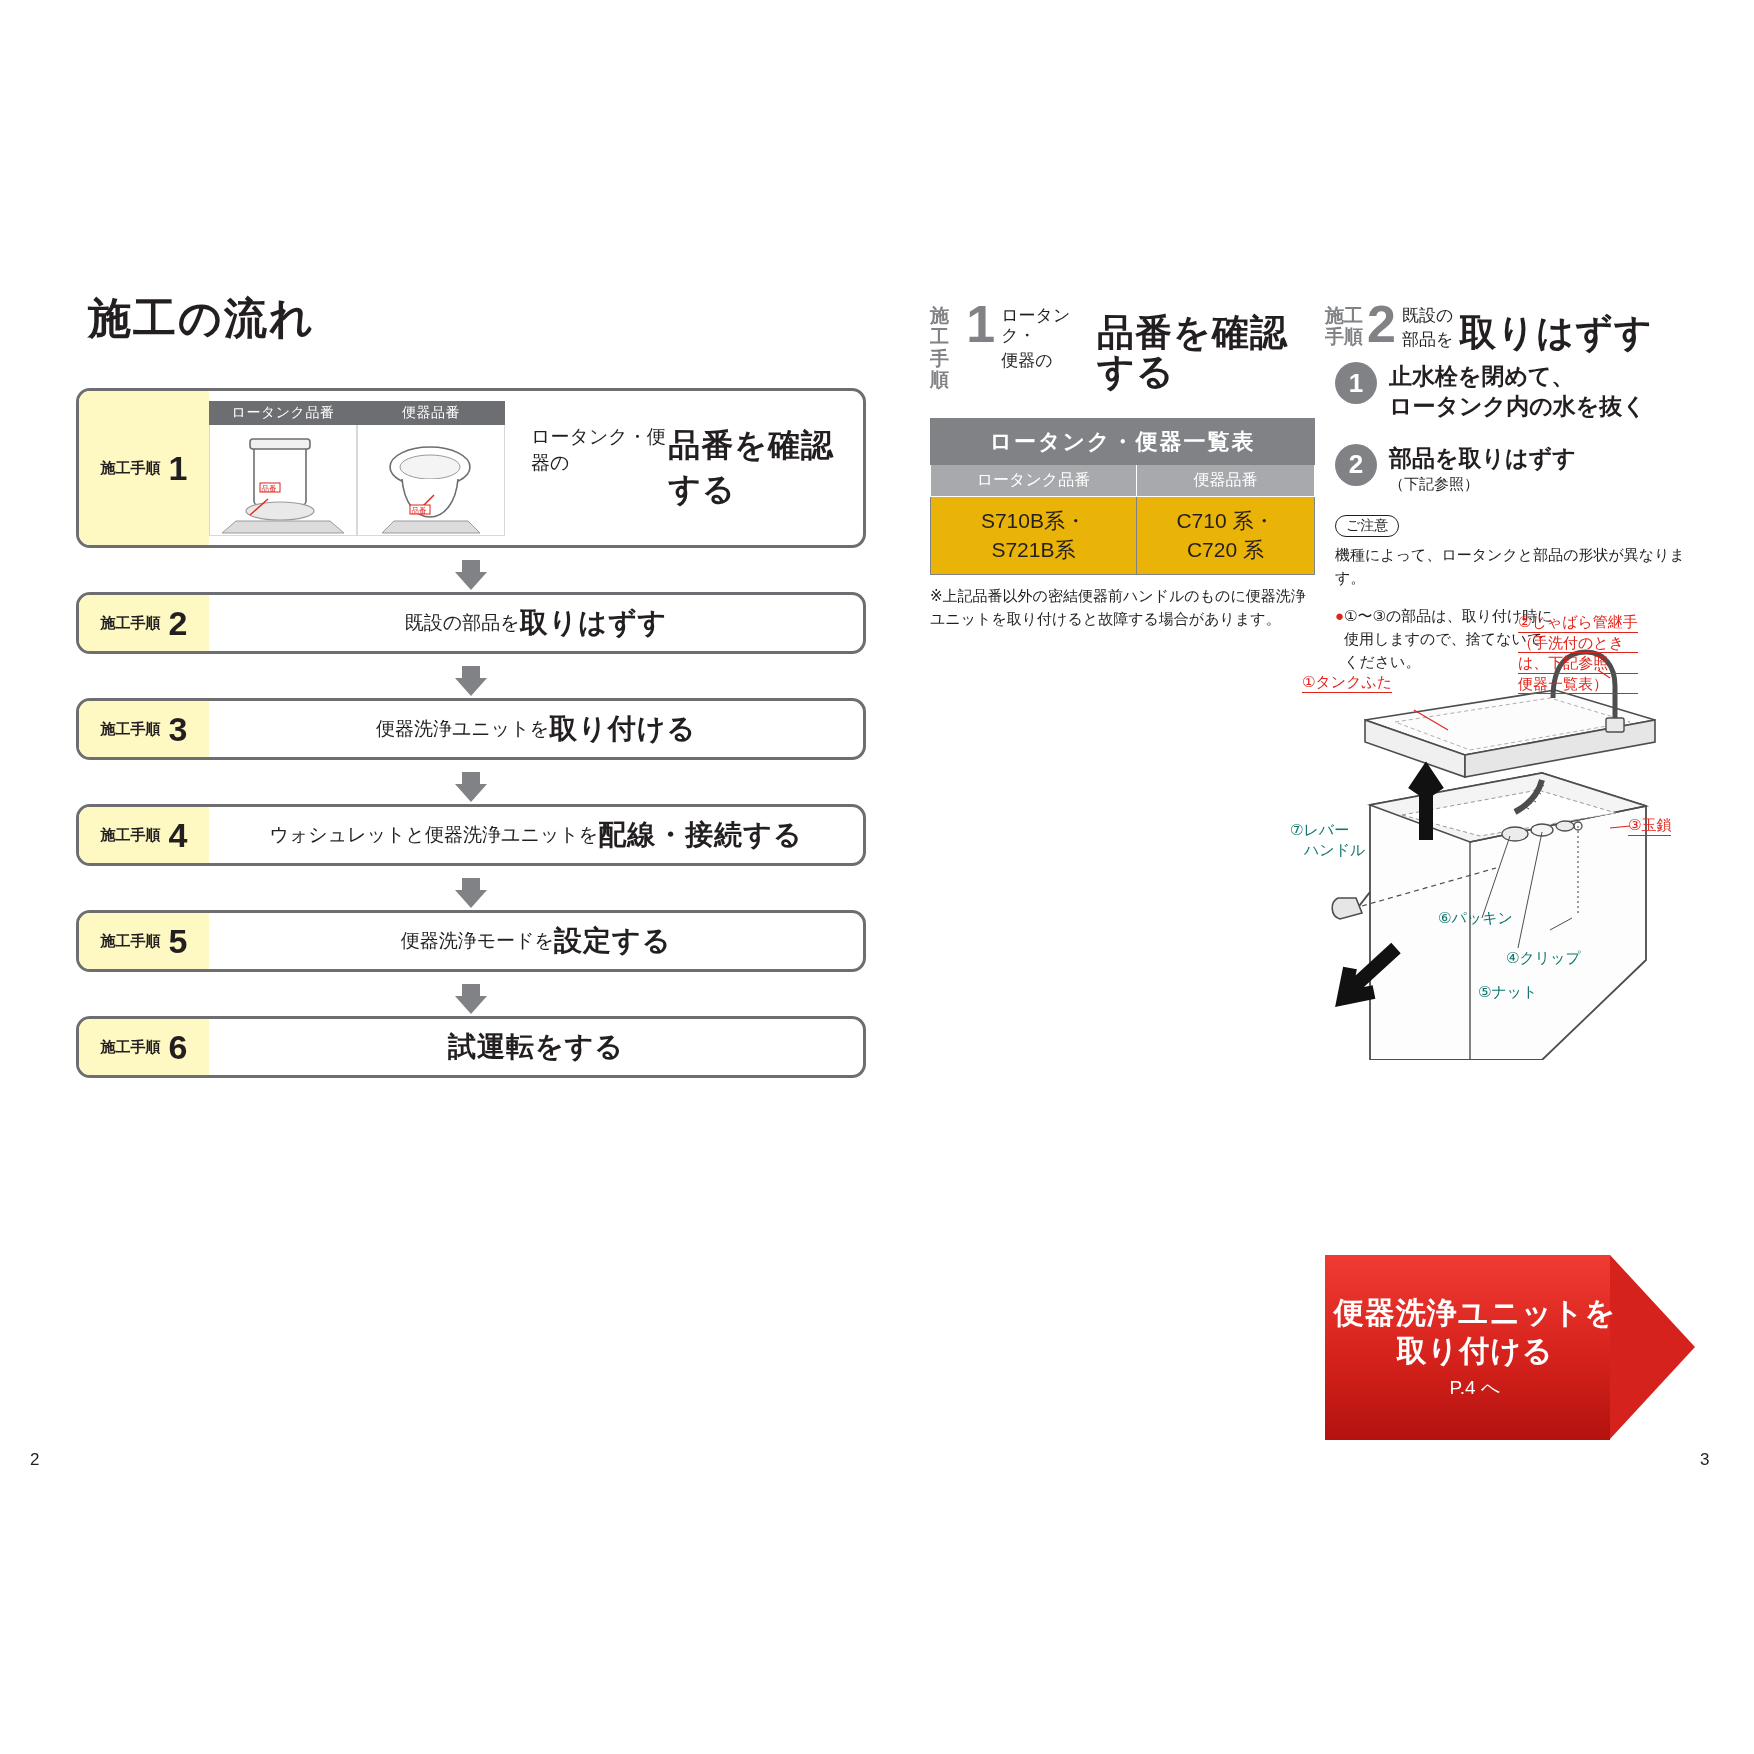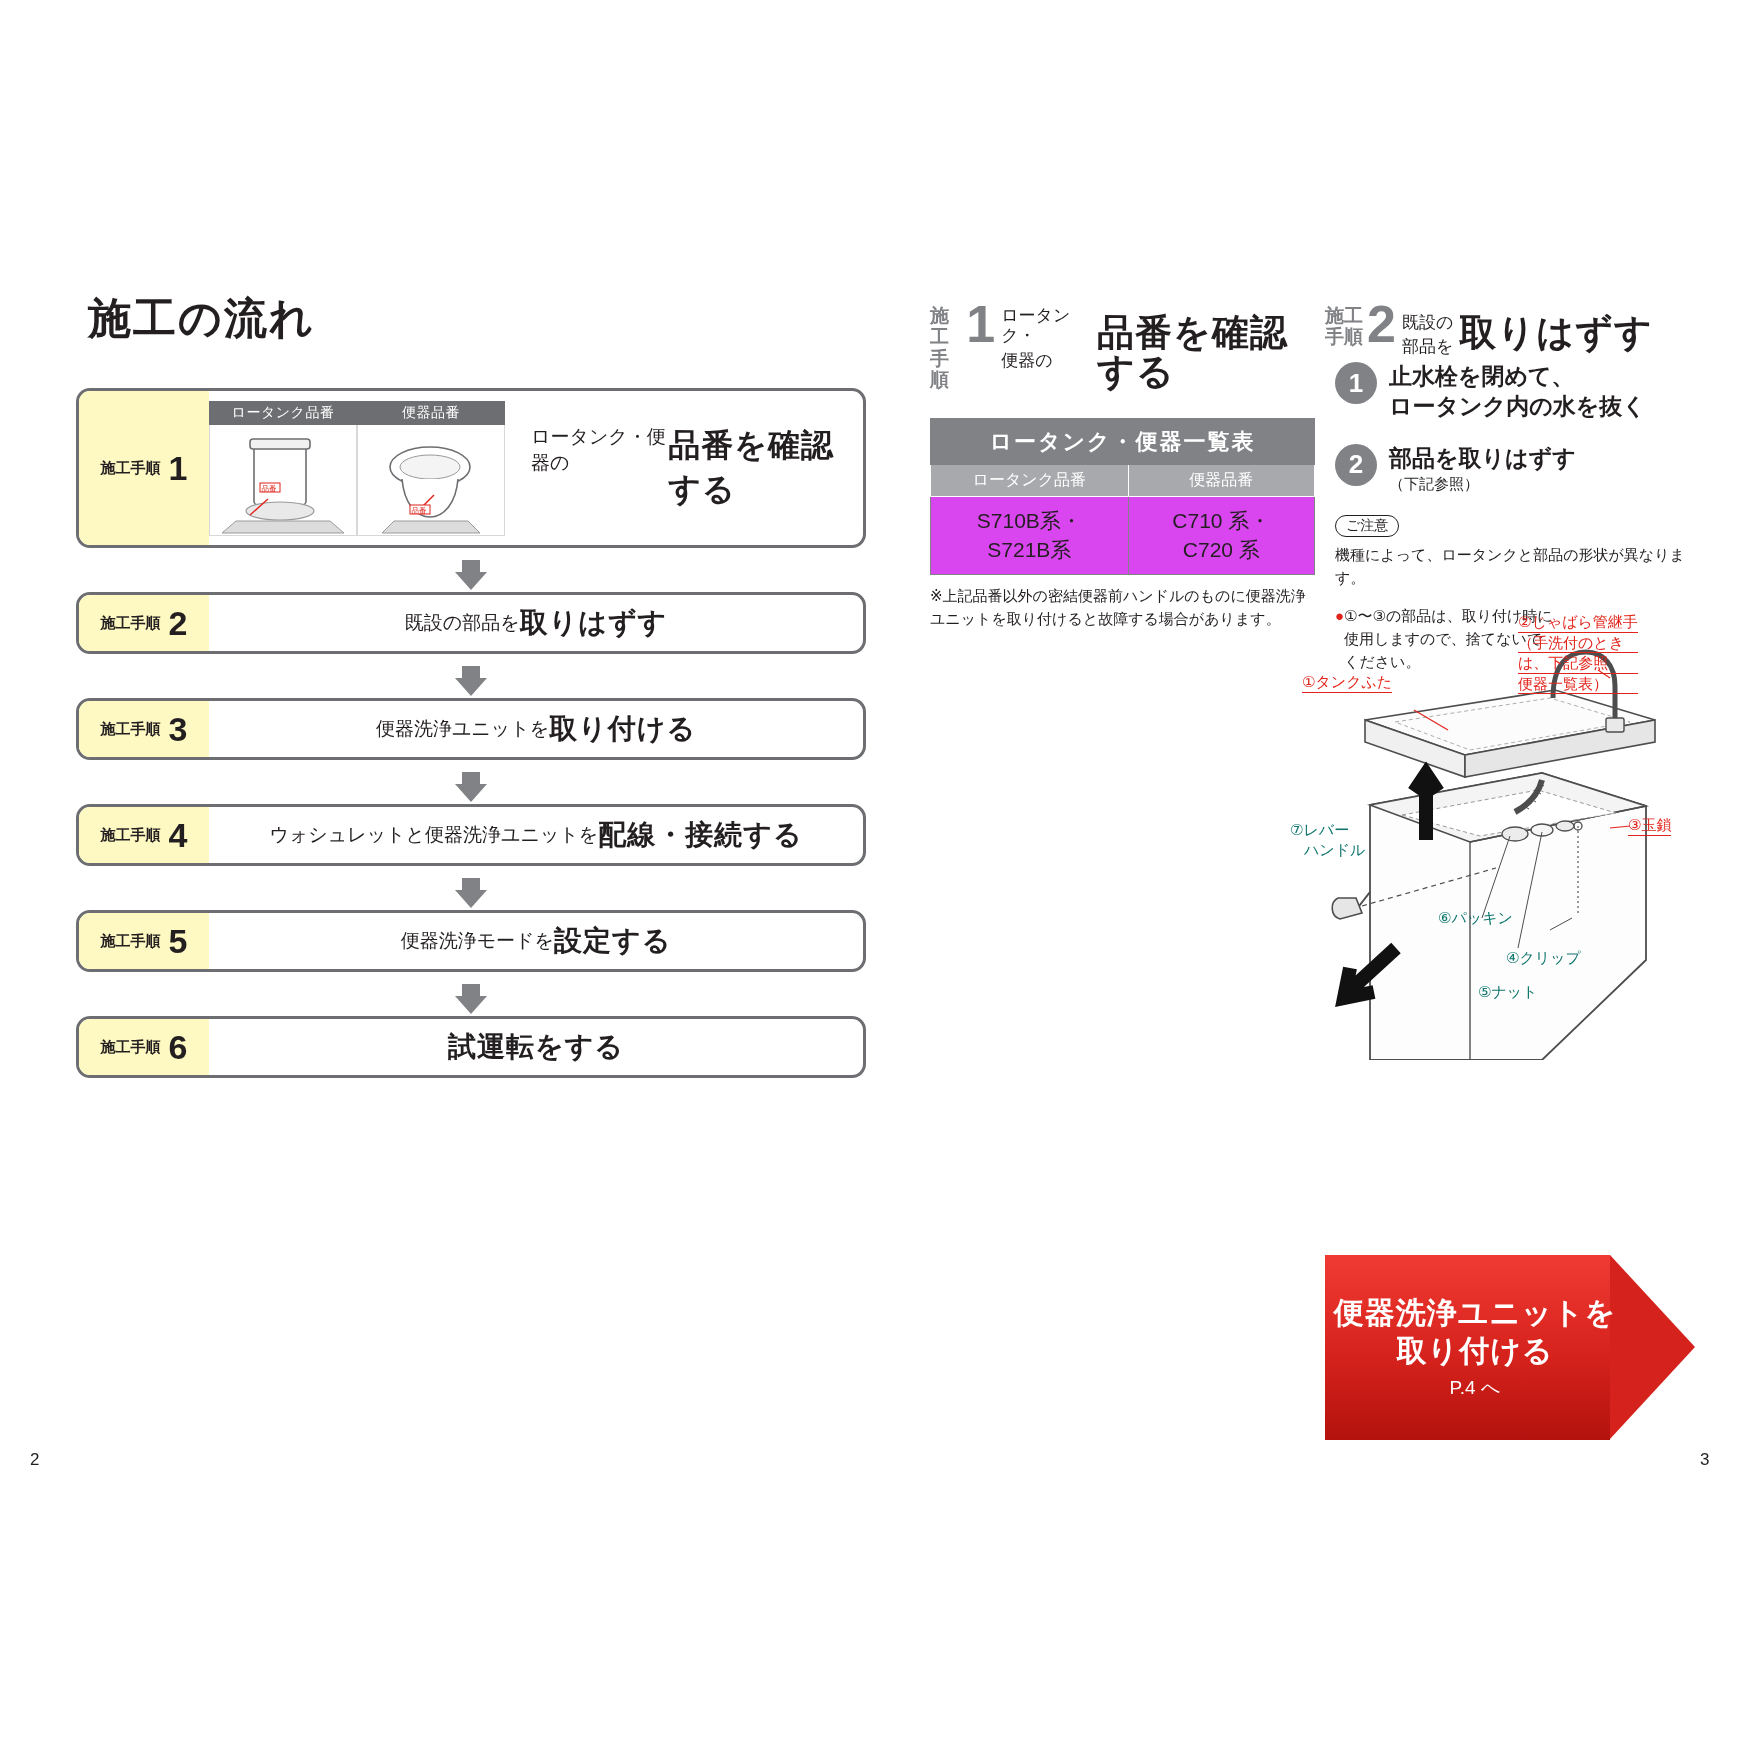--- a/index.html
+++ b/index.html
@@ -93,21 +93,21 @@
   .tbl .title{
     background:#808285;color:#fff;font-size:22px;font-weight:bold;
     text-align:center;padding:8px 0;letter-spacing:2px;
   }
   .tbl th{
     background:#a7a9ac;color:#fff;font-size:16px;font-weight:normal;
     text-align:center;padding:5px 0;border:1px solid #fff;
   }
   .tbl td{
     border:1px solid #808285;text-align:center;font-size:21px;
-    padding:10px 8px;line-height:1.35;color:#231f20;background:#d946ef;
+    padding:10px 0;line-height:1.35;color:#231f20;background:#eab308;
   }
   .note{font-size:15px;line-height:1.5;color:#231f20;width:390px;margin-top:10px;}
 
   .steps2{position:absolute;left:405px;top:62px;width:355px;}
   .s2row{display:flex;align-items:flex-start;margin-bottom:22px;}
   .circ{
     width:42px;height:42px;border-radius:50%;background:#808285;color:#fff;
     font-size:26px;font-weight:bold;display:flex;align-items:center;justify-content:center;
     flex:0 0 42px;margin-right:12px;
   }
@@ -301,21 +301,21 @@
         </div>
         <div class="hbig" style="margin:14px 0 0 8px;">品番を確認する</div>
       </div>
 
       <div class="hblock">
         <div class="hkanji">
           <div>施工</div>
           <div>手順</div>
         </div>
         <div class="hnum">2</div>
-        <div style="margin-top:9px;">
+        <div style="margin-top:2px;">
           <div class="hsmall">既設の</div>
           <div class="hsmall">部品を</div>
         </div>
         <div class="hbig" style="margin:14px 0 0 6px;">取りはずす</div>
       </div>
     </div>
 
     <table class="tbl">
       <tbody>
           <tr>

